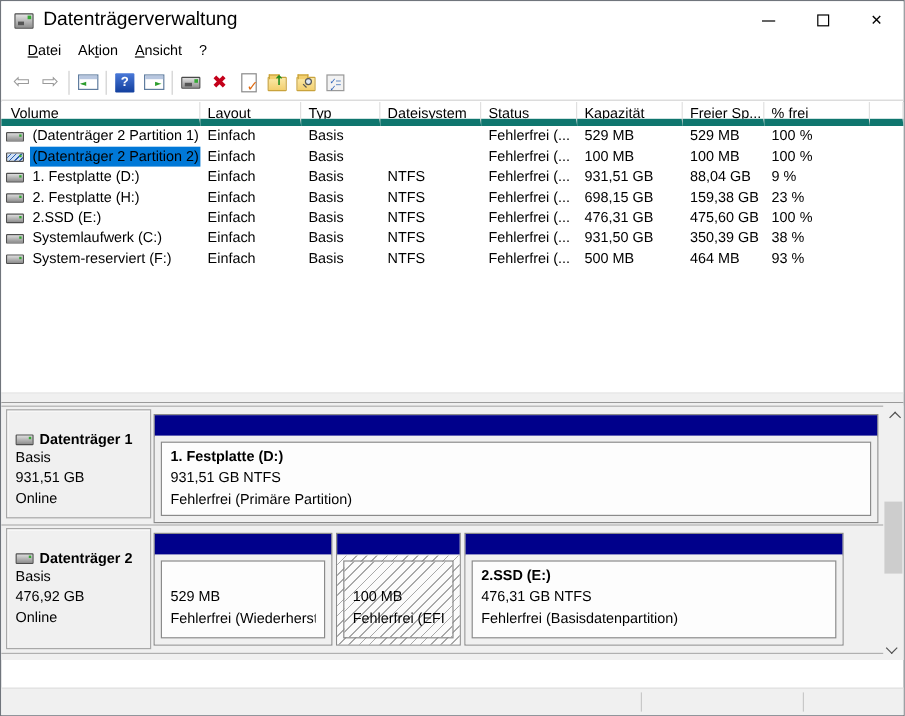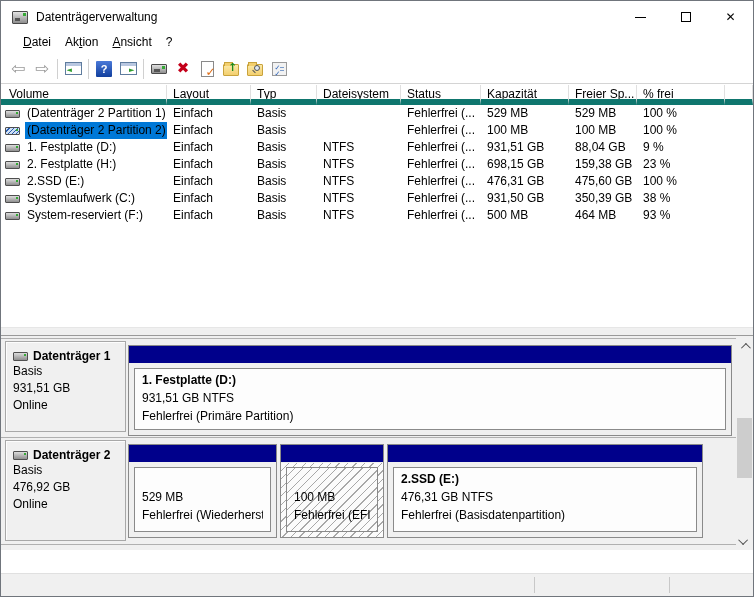--- a/index.html
+++ b/index.html
@@ -6,21 +6,21 @@
   *{box-sizing:border-box;}
   .win{position:relative;width:754px;height:597px;background:#fff;
        border:1px solid #70757c;font-family:"Liberation Sans","DejaVu Sans",sans-serif;
        font-size:12px;color:#000;overflow:hidden;}
   
   .titlebar{position:absolute;top:0;left:0;right:0;height:32px;background:#fff;display:flex;align-items:center;}
   .appicon{width:16px;height:13px;margin:0 8px 0 11px;position:relative;
            background:linear-gradient(#e3e3e3,#8f8f8f);border:1px solid #4a4a4a;border-radius:1px;}
   .appicon:before{content:"";position:absolute;left:2px;bottom:2px;width:5px;height:3px;background:#555;}
   .appicon:after{content:"";position:absolute;right:1px;top:1px;width:3px;height:3px;background:#35a835;}
-  .title-text{font-size:12px;}
+  .title-text{font-size:16px;}
   .caption-btns{margin-left:auto;display:flex;height:32px;}
   .cbtn{width:45px;height:32px;display:flex;align-items:center;justify-content:center;}
   .min-glyph{width:11px;border-top:1px solid #000;}
   .max-glyph{width:10px;height:10px;border:1px solid #000;}
   .close-glyph{font-family:"DejaVu Sans",sans-serif;font-size:12px;line-height:1;}
   
   .menubar{position:absolute;top:32px;left:0;right:0;height:21px;background:#fff;display:flex;align-items:flex-start;padding-left:15px;}
   .menu-item{padding:2px 7px;}
   .menu-item u{text-decoration:underline;}
   
@@ -67,21 +67,21 @@
   .vname{margin-left:5px;padding:0 2px;}
   .vname.sel{background:#0078d7;color:#000000;}
   
   .splitter{position:absolute;top:326px;left:0;right:0;height:9px;background:#f0f0f0;border-bottom:1px solid #9a9a9a;border-top:1px solid #e6e6e6;}
   
   .panel{position:absolute;top:335px;left:0;right:0;height:214px;background:#f0f0f0;}
   .disk-row{position:absolute;left:0;width:735px;border-top:1px solid #b0b0b0;}
   .disk-row.last{border-bottom:1px solid #b0b0b0;}
   .disk-label{position:absolute;left:4px;top:2px;bottom:3px;width:121px;background:#f0f0f0;
               border:1px solid #a8a8a8;box-shadow:inset 1px 1px 0 #fdfdfd;padding:7px 0 0 7px;}
-  .disk-label .dl-head{display:flex;align-items:center;font-weight:bold;white-space:nowrap;}
+  .disk-label .dl-head{display:flex;align-items:center;font-weight:bold;white-space:nowrap;margin-top:10px;}
   .dlico{width:15px;height:9px;background:linear-gradient(#dcdcdc,#8f8f8f);border:1px solid #4f4f4f;
          position:relative;margin-right:5px;flex:0 0 15px;border-radius:1px;}
   .dlico:after{content:"";position:absolute;right:1px;top:1px;width:2px;height:2px;background:#35a835;}
   .disk-label .dl-line{line-height:17px;white-space:nowrap;}
   .parts{position:absolute;left:127px;top:6px;display:flex;gap:3px;}
   .pblock{border:1px solid #8a8a8a;background:#f0f0f0;position:relative;}
   .pbar{height:17px;}
   .pbody{position:absolute;top:18px;left:0;right:0;bottom:0;background:#f0f0f0;}
   .pbody.hatch,.pblock.hatch .pbar-wrap{background:repeating-linear-gradient(135deg,#fbfbfb 0 5px,#a8a8a8 5px 6px);}
   .pinner{position:absolute;left:5px;right:5px;top:4px;bottom:5px;border:1px solid #8a8a8a;background:#fdfdfd;

